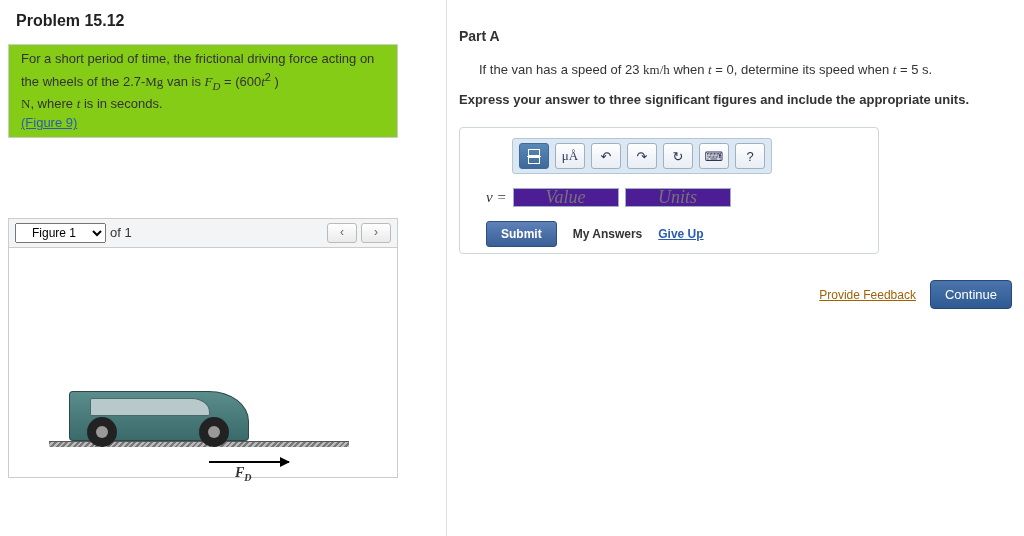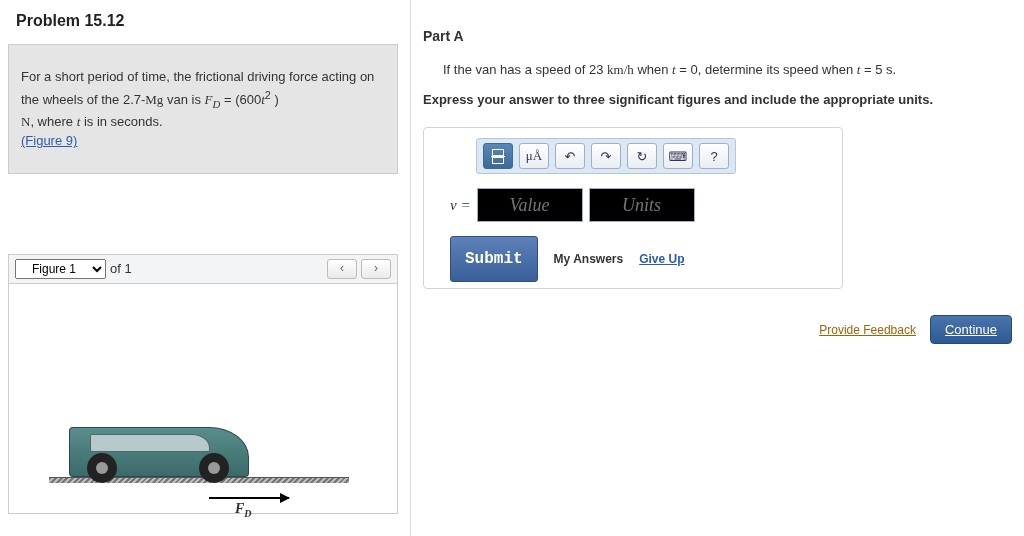--- a/index.html
+++ b/index.html
@@ -1,21 +1,21 @@
 <!DOCTYPE html>
 <html><head>
 <meta charset="utf-8">
 <style>
 * { box-sizing: border-box; margin: 0; padding: 0; }
 body { font-family: Arial, Helvetica, sans-serif; font-size: 13px; background: #fff; color: #333; width: 1024px; height: 536px; overflow: hidden; }
-.container { display: flex; height: 100%; }
+.container { display: flex; height: 100%; gap: 36px; }
 .left-panel { width: 410px; padding: 8px 12px 8px 8px; }
 .right-panel { flex: 1; padding: 8px 12px; border-left: 1px solid #ddd; }
 .problem-title { font-size: 16px; font-weight: bold; margin: 4px 0 14px 8px; color: #222; }
-.problem-box { border: 1px solid #ccc; background: #e5e5e5; padding: 22px 12px; line-height: 1.5; color: #333; margin-bottom: 80px; }
+.problem-box { border: 1px solid #ccc; background: #84cc16; padding: 4px 12px; line-height: 1.5; color: #333; margin-bottom: 80px; }
 .figlink { color: #2a5db0; text-decoration: underline; cursor: pointer; }
 .figure-bar { border: 1px solid #ccc; background: #f3f4f5; padding: 4px 6px; display: flex; align-items: center; justify-content: space-between; }
 .fig-select { display: flex; align-items: center; gap: 4px; }
 .fig-select select { font-size: 12px; padding: 1px 12px; }
 .fig-nav { display: flex; gap: 4px; }
 .navbtn { width: 30px; height: 20px; border: 1px solid #bbb; border-radius: 3px; background: linear-gradient(#fff,#eaeaea); font-size: 12px; line-height: 16px; text-align: center; color: #666; cursor: pointer; }
 .figure-area { border: 1px solid #ccc; border-top: none; height: 230px; background: #fff; position: relative; }
 .fig-img { position: absolute; left: 40px; bottom: 30px; }
 .ground { width: 300px; height: 6px; background: repeating-linear-gradient(135deg,#777,#777 2px,#bbb 2px,#bbb 4px); border-top: 1px solid #555; }
 .van { position: absolute; bottom: 6px; left: 20px; width: 180px; }
@@ -33,28 +33,28 @@
 .question { margin-left: 20px; margin-bottom: 10px; line-height: 1.5; }
 .instruction { margin-left: 0; font-weight: bold; margin-bottom: 18px; }
 .answer-block { border: 1px solid #cfd6dc; border-radius: 4px; padding: 10px 12px 6px; width: 420px; background: #fff; margin-left: 0; }
 .toolbar { background: #dbe8f3; border: 1px solid #b5c6d6; border-radius: 3px; padding: 4px 6px; display: inline-flex; gap: 6px; align-items: flex-start; margin-bottom: 14px; margin-left: 40px; }
 .tbtn { width: 30px; height: 26px; border: 1px solid #9fb0c0; border-radius: 3px; background: linear-gradient(#fefefe,#e8eef4); display: flex; align-items: center; justify-content: center; font-size: 13px; color: #335; cursor: pointer; }
 .tbtn.frac { flex-direction: column; font-size: 7px; line-height: 8px; justify-content: center; background: linear-gradient(#5a88b6,#3d6a98); color: #fff; border-color: #3d6a98; }
 .tbtn.frac .topb, .tbtn.frac .botb { width: 12px; height: 7px; border: 1px solid #fff; }
 .tbtn.mu { font-family: "Times New Roman", serif; }
 .input-row { display: flex; align-items: center; gap: 6px; margin-bottom: 14px; margin-left: 14px; }
 .veq { font-family: "Times New Roman", serif; font-style: italic; font-size: 15px; }
-.ansfield { width: 106px; height: 34px; border: 1px solid #9fb0c0; background: #000000; text-align: center; font-family: "Times New Roman", serif; font-style: italic; font-size: 18px; color: #9aa; }
+.ansfield { width: 106px; height: 19px; border: 1px solid #9fb0c0; background: #4c1d95; text-align: center; font-family: "Times New Roman", serif; font-style: italic; font-size: 18px; color: #9aa; }
 .submit-row { display: flex; align-items: center; gap: 16px; margin-left: 14px; }
-.submit-btn { background: linear-gradient(#5d81b8,#3a5f97); color: #fff; border: 1px solid #2e4e80; border-radius: 3px; padding: 13px 14px; font-size: 16px; font-weight: bold; cursor: pointer; font-family: Liberation Mono, monospace; }
+.submit-btn { background: linear-gradient(#5d81b8,#3a5f97); color: #fff; border: 1px solid #2e4e80; border-radius: 3px; padding: 5px 14px; font-size: 12px; font-weight: bold; cursor: pointer; }
 .myanswers { font-size: 12px; font-weight: bold; color: #333; }
 .giveup { font-size: 12px; color: #2a5db0; text-decoration: underline; cursor: pointer; font-weight: bold; }
 .footer-actions { display: flex; justify-content: flex-end; gap: 14px; margin-top: 26px; align-items: center; }
 .feedback-link { color: #a16207; text-decoration: underline; cursor: pointer; font-size: 12px; }
-.continue-btn { background: linear-gradient(#4a74ab,#2e5a93); color: #fff; border: 1px solid #25487a; border-radius: 4px; padding: 6px 14px; font-size: 13px; cursor: pointer; text-decoration: underline; }
+.continue-btn { background: linear-gradient(#4a74ab,#2e5a93); color: #fff; border: 1px solid #25487a; border-radius: 4px; padding: 6px 14px; font-size: 13px; cursor: pointer; }
 .mvar { font-family: "Times New Roman", serif; font-style: italic; }
 .rm { font-family: "Times New Roman", serif; font-style: normal; }
 </style>
 </head>
 <body>
 
 <div class="container">
   <div class="left-panel">
     <div class="problem-title">Problem 15.12</div>
     <div class="problem-box">

